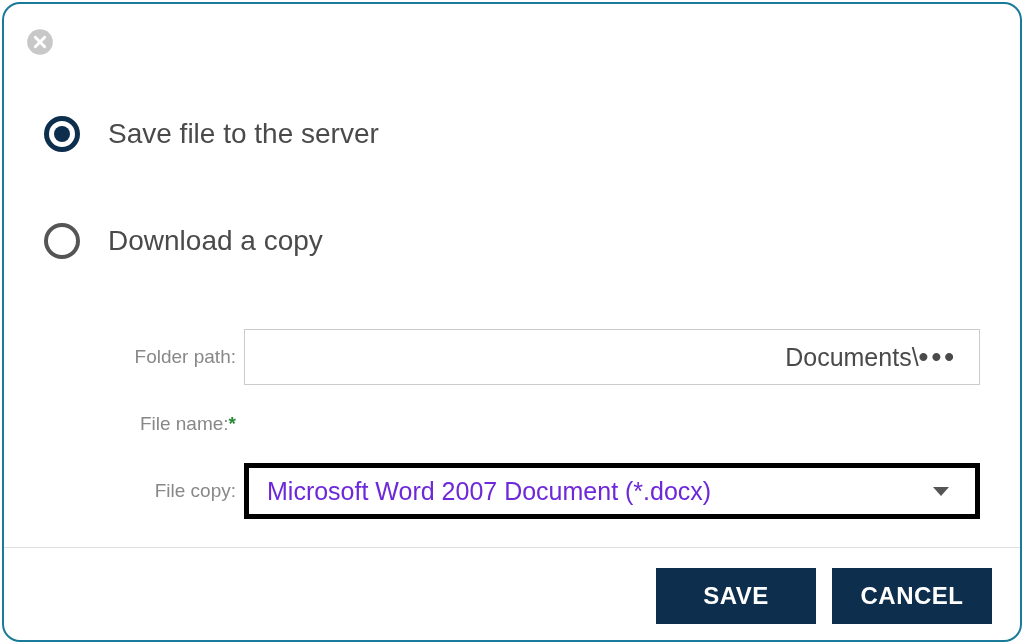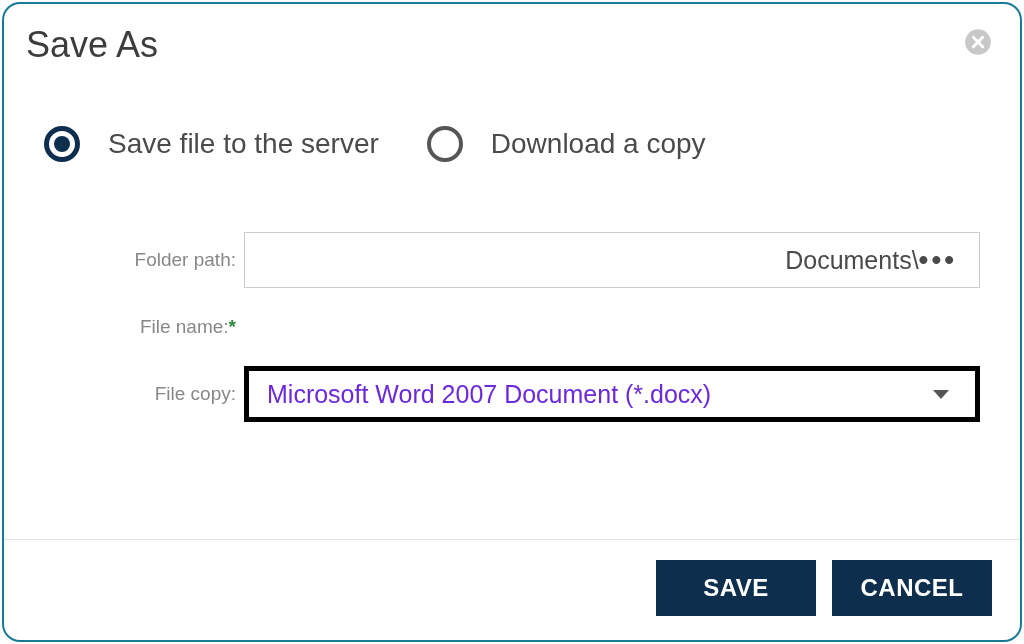--- a/index.html
+++ b/index.html
@@ -37,22 +37,23 @@
       height: 28px;
       cursor: pointer;
       margin-top: 4px;
     }
     .dialog-body {
       padding: 60px 40px 0 40px;
       flex: 1;
     }
     .radio-row {
       display: flex;
-      gap: 48px;
+      gap: 71px;
       margin-bottom: 70px;
+      flex-direction: column;
     }
     .radio-option {
       display: flex;
       align-items: center;
       gap: 28px;
       cursor: pointer;
     }
     .radio-circle {
       width: 36px;
       height: 36px;
@@ -186,21 +187,20 @@
       letter-spacing: 0.5px;
       cursor: pointer;
       font-family: inherit;
     }
   </style>
 </head>
 <body>
 
 <div class="dialog">
   <div class="dialog-header">
-    <div class="dialog-title">Save As</div>
     <div class="close-icon">
       <svg viewBox="0 0 24 24" fill="#c8c8c8">
           <circle cx="12" cy="12" r="11"></circle>
           <path d="M8 8 L16 16 M16 8 L8 16" stroke="#fff" stroke-width="2.5" stroke-linecap="round"></path>
         </svg>
     </div>
   </div>
 
   <div class="dialog-body">
     <div class="radio-row">

